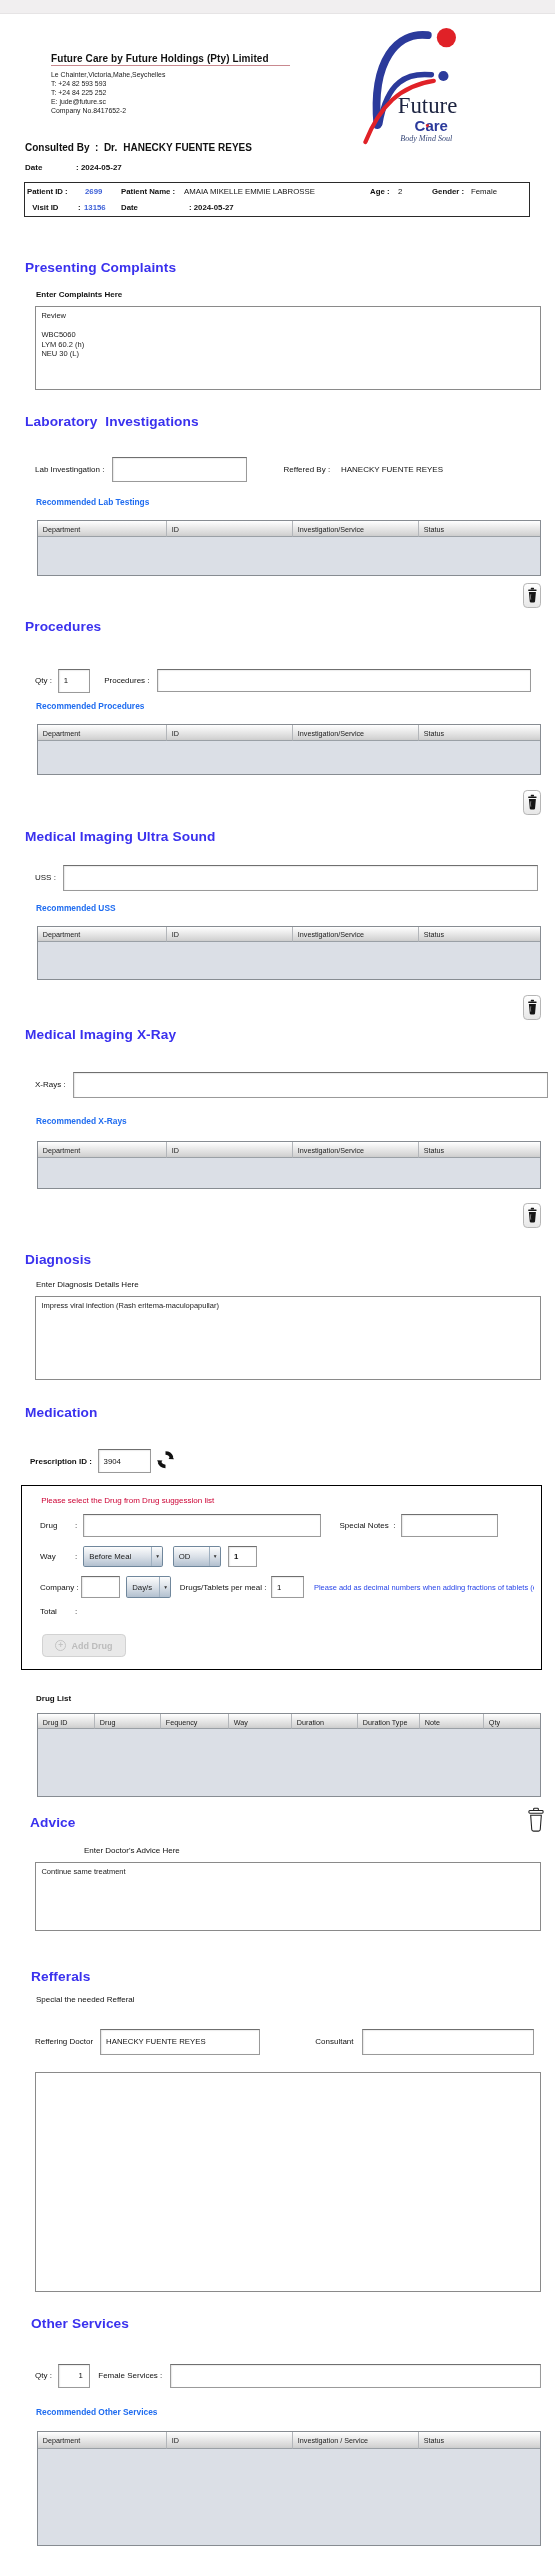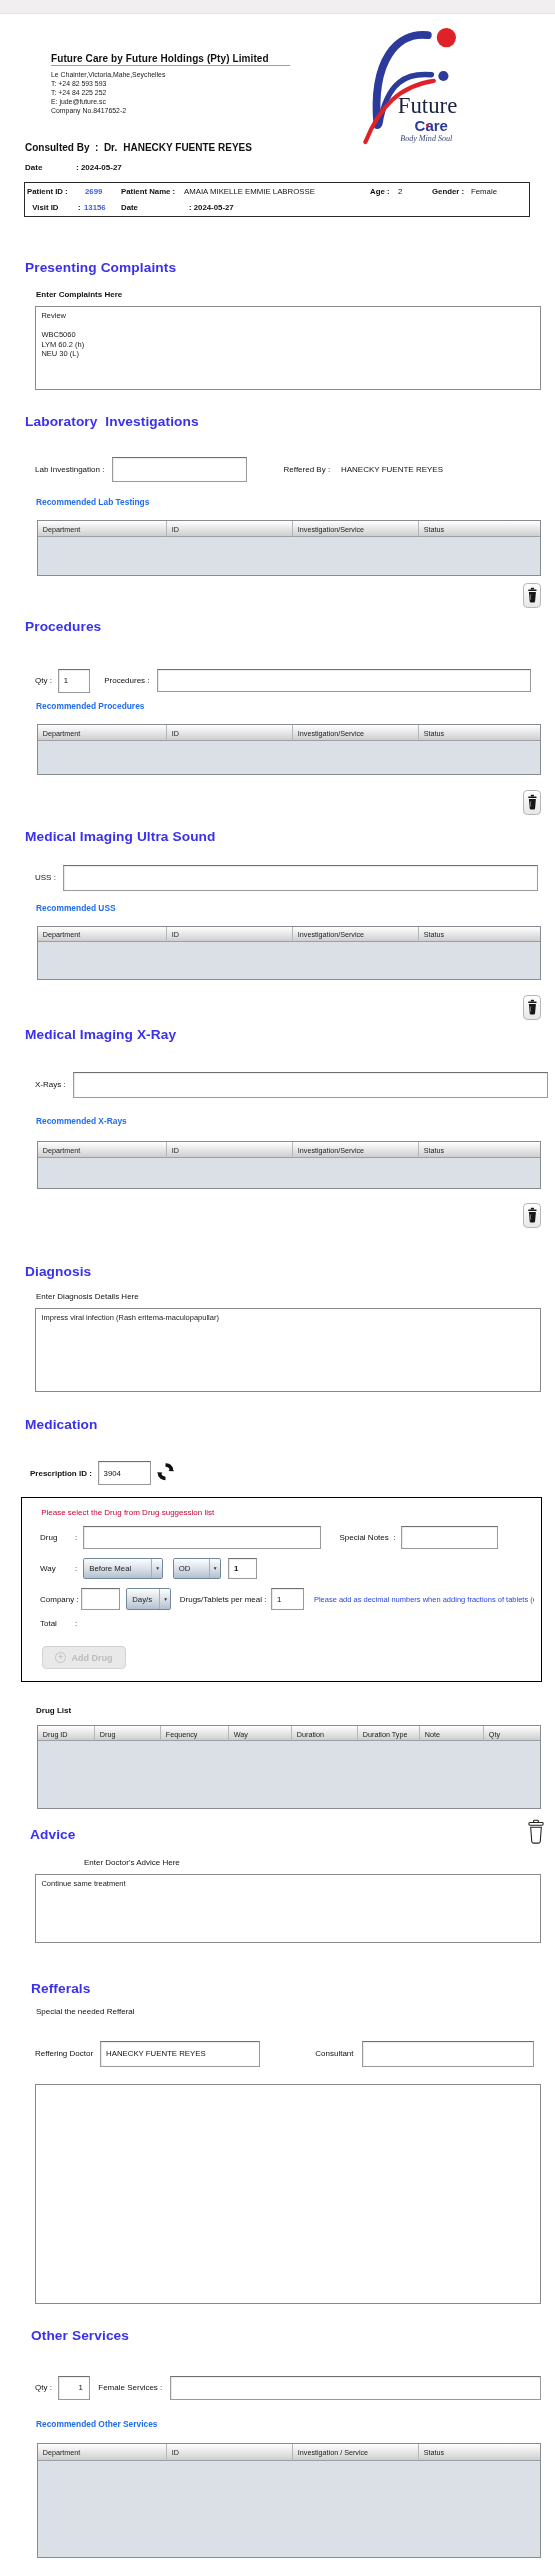--- a/index.html
+++ b/index.html
@@ -105,21 +105,21 @@
   .uss-in{width:475px;height:26px;margin-left:7.2px;}
   .lab-in{width:135px;height:25px;margin-left:7.2px;}
   .ref-lbl{margin-left:37px;}
   .ref-val{margin-left:10.8px;font-size:8px;}
 
   .mt-complaints{margin-top:43px;}
   .mt-lab{margin-top:24px;}
   .mt-proc{margin-top:10.8px;}
   .mt-uss{margin-top:14.3px;}
   .mt-xray{margin-top:7.2px;}
-  .mt-diag{margin-top:36px;}
+  .mt-diag{margin-top:24px;}
   .mt-med{margin-top:25px;}
   .mt-refer{margin-top:38px;margin-left:31px;}
   .mt-other{margin-top:24px;margin-left:31px;}
 </style>
 </head>
 <body>
 
 <div class="top-strip"></div>
 
 <div class="hdr">

